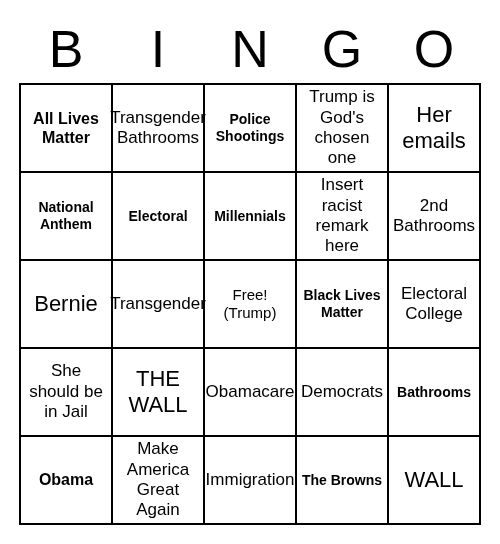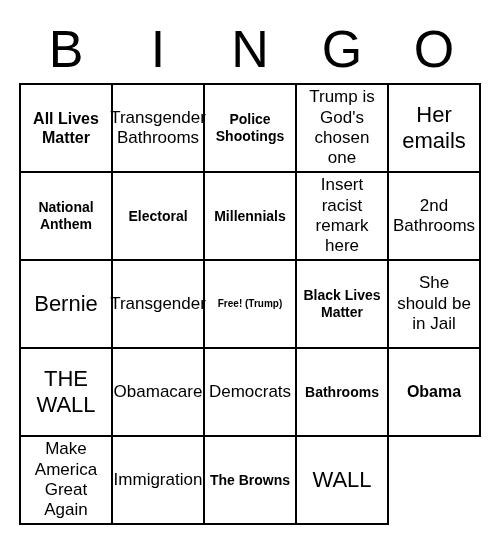--- a/index.html
+++ b/index.html
@@ -47,22 +47,22 @@
       font-weight: bold;
     }
     .cell.medium {
       font-size: 14px;
       font-weight: bold;
     }
     .cell.small {
       font-size: 17px;
     }
     .cell.free {
-      font-size: 10px;
-      font-weight: bold;
+      font-size: 15px;
+      font-weight: normal;
     }
     .cell.xlarge {
       font-size: 22px;
       font-weight: normal;
     }
   </style>
 </head>
 <body>
 
 <div class="bingo-title">
@@ -80,20 +80,21 @@
     <div class="cell xlarge">Her emails</div>
     <div class="cell medium">National Anthem</div>
     <div class="cell medium">Electoral</div>
     <div class="cell medium">Millennials</div>
     <div class="cell small">Insert racist remark here</div>
     <div class="cell small">2nd Bathrooms</div>
     <div class="cell xlarge">Bernie</div>
     <div class="cell small">Transgender</div>
     <div class="cell free">Free! (Trump)</div>
     <div class="cell medium">Black Lives Matter</div>
+    <div class="cell small">Electoral College</div>
     <div class="cell small">She should be in Jail</div>
     <div class="cell xlarge">THE WALL</div>
     <div class="cell small">Obamacare</div>
     <div class="cell small">Democrats</div>
     <div class="cell medium">Bathrooms</div>
     <div class="cell large">Obama</div>
     <div class="cell small">Make America Great Again</div>
     <div class="cell small">Immigration</div>
     <div class="cell medium">The Browns</div>
     <div class="cell xlarge">WALL</div>

